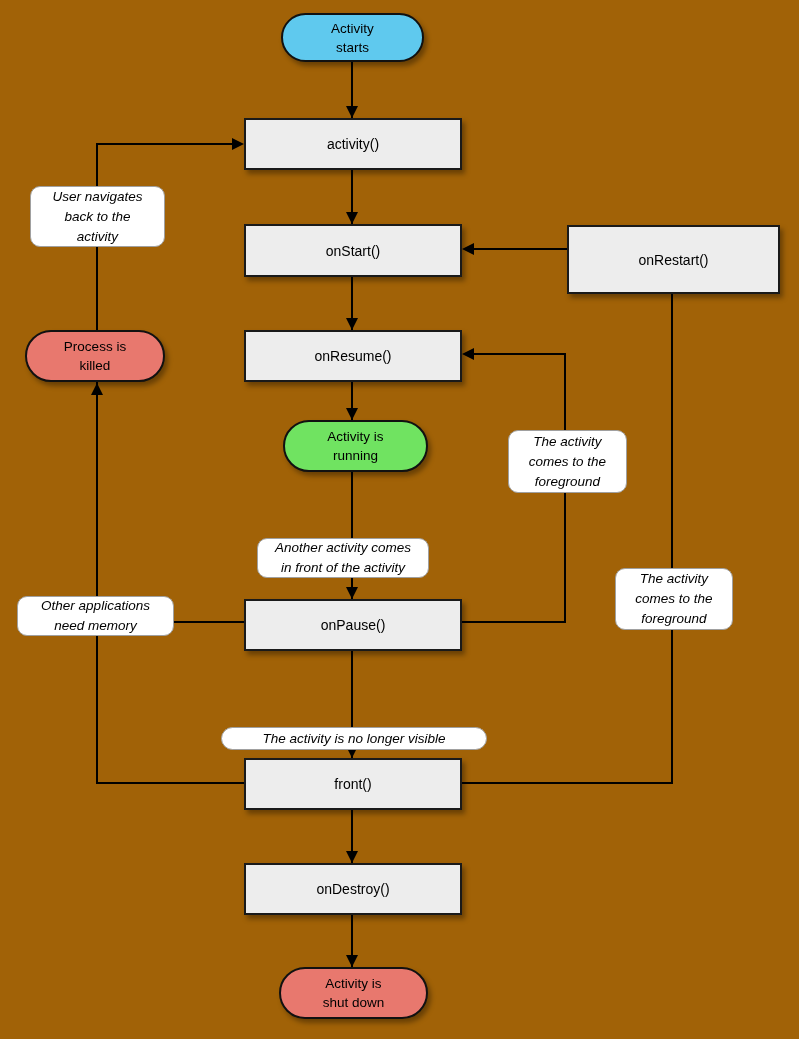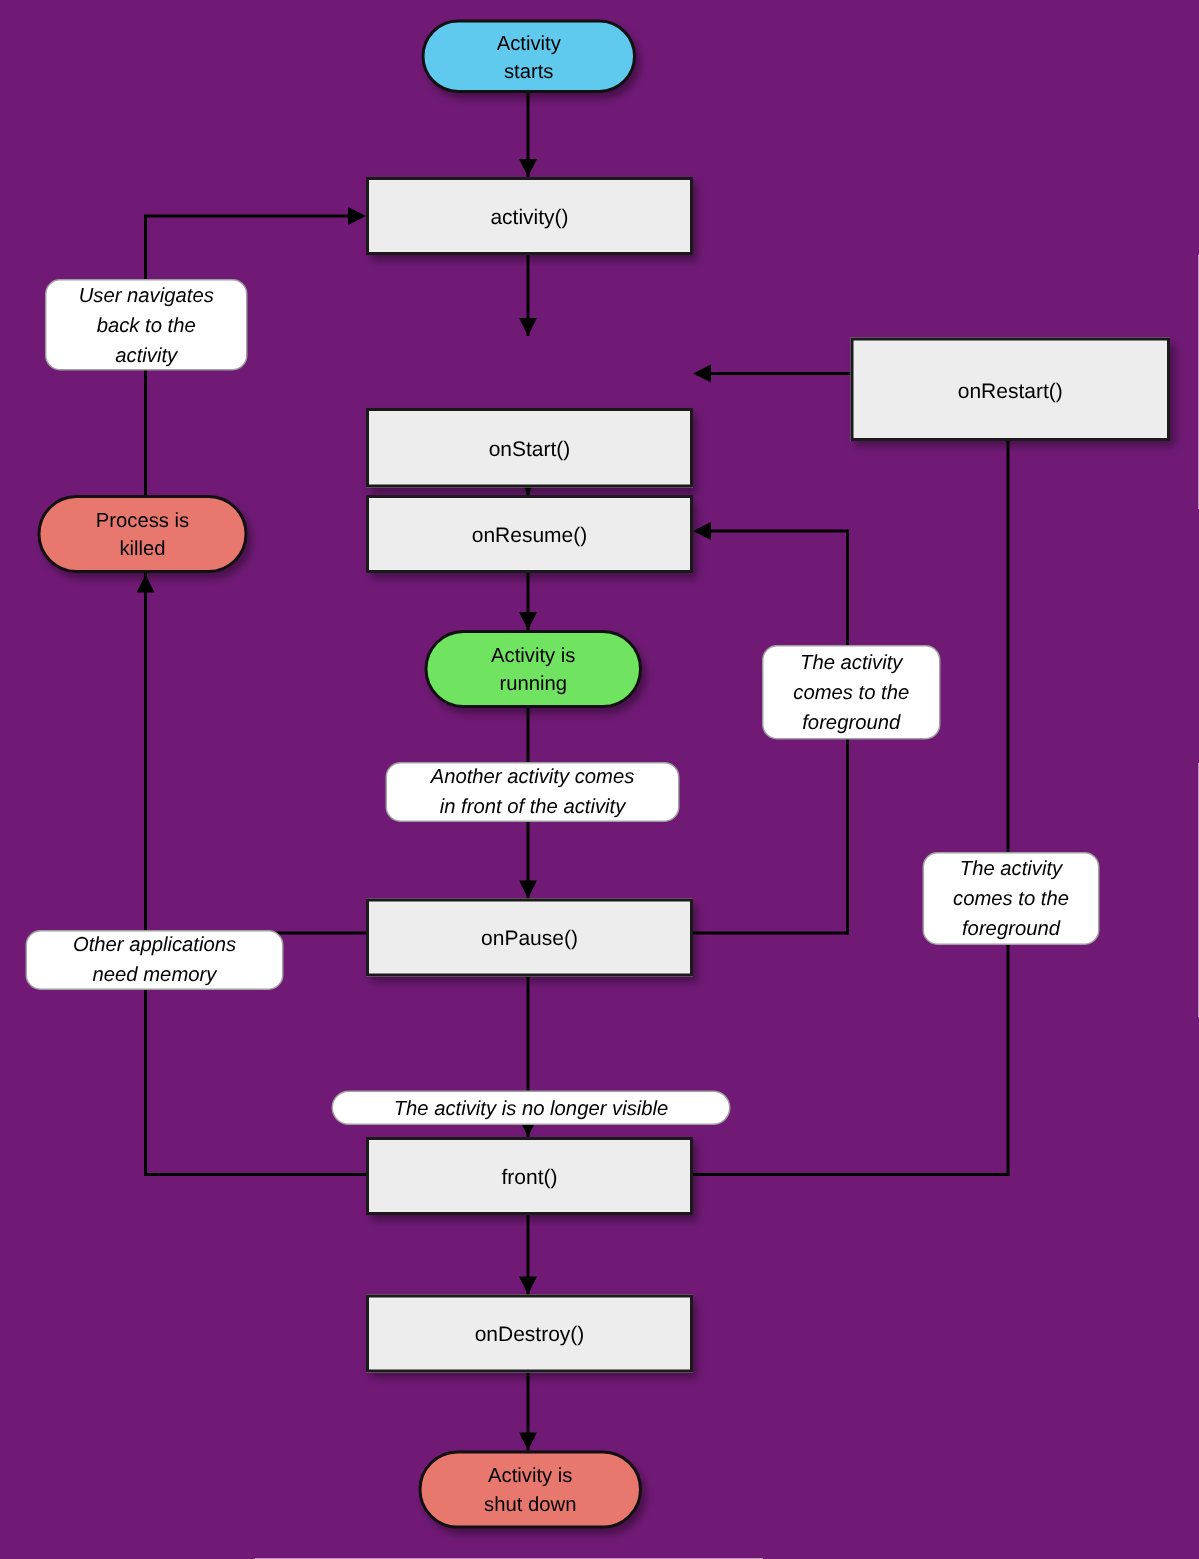--- a/index.html
+++ b/index.html
@@ -3,21 +3,21 @@
 <meta charset="utf-8">
 <style>
   * { margin: 0; padding: 0; box-sizing: border-box; }
   html, body { background: #ffffff; }
   body { font-family: "Liberation Sans", sans-serif; }
 
   .canvas {
     position: relative;
     width: 799px;
     height: 1039px;
-    background: #701a75;
+    background: #a16207;
     overflow: hidden;
   }
 
   
   .line {
     position: absolute;
     background: #000000;
     z-index: 1;
   }
 
@@ -127,39 +127,39 @@
   <div class="pill" style="left: 283px; top: 420px; width: 145px; height: 52px; background-color: rgb(112, 227, 97);">Activity is
 running</div>
 
   <div class="pill" style="left: 25px; top: 330px; width: 140px; height: 52px; background-color: rgb(232, 120, 110);">Process is
 killed</div>
 
   <div class="pill" style="left: 279px; top: 967px; width: 149px; height: 52px; background-color: rgb(232, 120, 110);">Activity is
 shut down</div>
 
   <div class="box" style="left:244px; top:118px; width:218px; height:52px;">activity()</div>
-  <div class="box" style="left:244px; top:224px; width:218px; height:53px;margin-top:48px;">onStart()</div>
+  <div class="box" style="left:244px; top:224px; width:218px; height:53px;">onStart()</div>
   <div class="box" style="left:567px; top:225px; width:213px; height:69px;">onRestart()</div>
   <div class="box" style="left:244px; top:330px; width:218px; height:52px;">onResume()</div>
   <div class="box" style="left:244px; top:599px; width:218px; height:52px;">onPause()</div>
   <div class="box" style="left:244px; top:758px; width:218px; height:52px;">front()</div>
   <div class="box" style="left:244px; top:863px; width:218px; height:52px;">onDestroy()</div>
 
   <div class="note" style="left:30px;  top:186px; width:135px; height:61px;">User navigates
 back to the
 activity</div>
 
   <div class="note" style="left:508px; top:430px; width:119px; height:63px;">The activity
 comes to the
 foreground</div>
 
-  <div class="note" style="left:257px; top:508px; width:196px; height:40px;">Another activity comes
+  <div class="note" style="left:257px; top:538px; width:172px; height:40px;">Another activity comes
 in front of the activity</div>
 
-  <div class="note" style="left:17px;  top:596px; width:172px; height:40px;margin-top:24px;">Other applications
+  <div class="note" style="left:17px;  top:596px; width:157px; height:40px;">Other applications
 need memory</div>
 
   <div class="note stadium" style="left:221px; top:695px; width:266px; height:23px;margin-top:32px;">The activity is no longer visible</div>
 
   <div class="note" style="left:615px; top:568px; width:118px; height:62px;">The activity
 comes to the
 foreground</div>
 
 </div>
 

